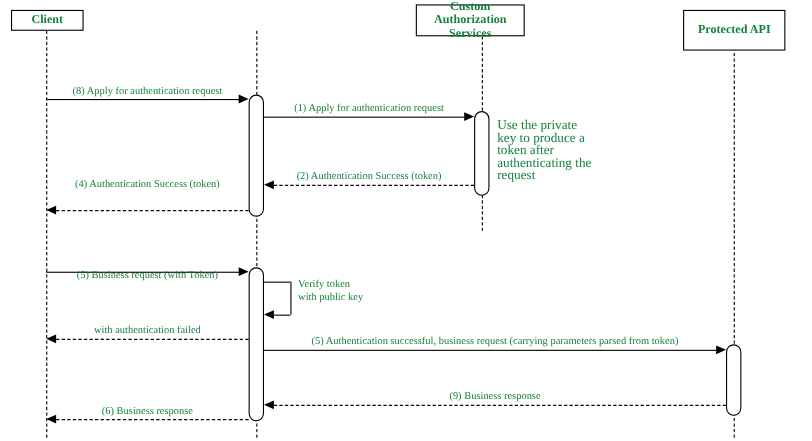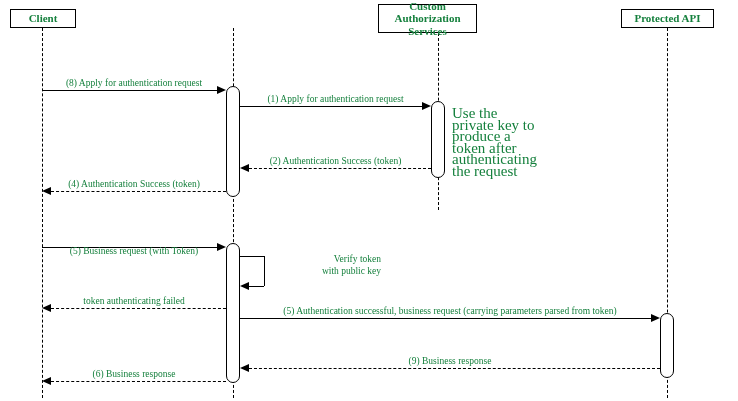--- a/index.html
+++ b/index.html
@@ -13,22 +13,22 @@
          z-index:2;box-sizing:border-box;}
   .hline{position:absolute;height:0;border-top:1px solid #000;z-index:3;}
   .hline.dashed{border-top-style:dashed;}
   .vline{position:absolute;width:0;border-left:1px solid #000;z-index:3;}
   .ah-r{position:absolute;width:0;height:0;border-top:4px solid transparent;
          border-bottom:4px solid transparent;border-left:9px solid #000;z-index:4;}
   .ah-l{position:absolute;width:0;height:0;border-top:4px solid transparent;
          border-bottom:4px solid transparent;border-right:9px solid #000;z-index:4;}
   .msg-label{position:absolute;font-size:9.5px;line-height:12px;text-align:center;
          white-space:nowrap;z-index:5;}
-  .self-label{white-space:pre-line;text-align:right;}
-  .note{position:absolute;font-size:15px;line-height:11.5px;text-align:left;z-index:5;}
+  .self-label{white-space:pre-line;text-align:left;}
+  .note{position:absolute;font-size:12px;line-height:11.5px;text-align:left;z-index:5;}
 </style>
 </head>
 <body>
 
 <div class="stage">
 
   <div class="lifeline" style="left:42px;top:28px;height:370px"></div>
   <div class="lifeline" style="left:233px;top:28px;height:370px"></div>
   <div class="lifeline" style="left:438px;top:33px;height:177px"></div>
   <div class="lifeline" style="left:667px;top:28px;height:370px"></div>
@@ -37,21 +37,21 @@
   <div class="activation" style="left:431px;top:101px;width:14px;height:77px"></div>
   <div class="activation" style="left:226px;top:243px;width:14px;height:140px"></div>
   <div class="activation" style="left:660px;top:313px;width:14px;height:65px"></div>
 
   <div class="participant" style="left:10px;top:9px;width:66px;height:19px">
     <span>Client</span>
   </div>
   <div class="participant" style="left:378px;top:4px;width:99px;height:29px">
     <span>Custom Authorization Services</span>
   </div>
-  <div class="participant" style="left:621px;top:9px;width:93px;height:19px">
+  <div class="participant" style="left:621px;top:9px;width:93px;height:37px">
     <span>Protected API</span>
   </div>
 
   <div>
     <div class="hline" style="left:42px;top:90px;width:176px"></div>
     <div class="ah-r" style="left:217px;top:86px"></div>
     <div class="msg-label" style="left:42px;top:77px;width:184px">(8) Apply for authentication request</div>
   </div>
 
   <div>
@@ -64,42 +64,42 @@
 
   <div>
     <div class="hline dashed" style="left:249px;top:168px;width:182px"></div>
     <div class="ah-l" style="left:240px;top:164px"></div>
     <div class="msg-label" style="left:240px;top:155px;width:191px">(2) Authentication Success (token)</div>
   </div>
 
   <div>
     <div class="hline dashed" style="left:51px;top:191px;width:175px"></div>
     <div class="ah-l" style="left:42px;top:187px"></div>
-    <div class="msg-label" style="left:42px;top:178px;width:184px">(4) Authentication Success (token)</div>
+    <div class="msg-label" style="left:42px;top:162px;width:184px">(4) Authentication Success (token)</div>
   </div>
 
   <div>
     <div class="hline" style="left:42px;top:247px;width:176px"></div>
     <div class="ah-r" style="left:217px;top:243px"></div>
     <div class="msg-label" style="left:42px;top:245px;width:184px">(5) Business request (with Token)</div>
   </div>
 
   <div>
     <div class="hline" style="left:240px;top:256px;width:24px"></div>
     <div class="vline" style="left:264px;top:256px;height:30px"></div>
     <div class="hline" style="left:249px;top:286px;width:15px"></div>
     <div class="ah-l" style="left:240px;top:282px"></div>
     <div class="msg-label self-label" style="left:271px;top:253px;width:110px">Verify token
 with public key</div>
   </div>
 
   <div>
     <div class="hline dashed" style="left:51px;top:308px;width:175px"></div>
     <div class="ah-l" style="left:42px;top:304px"></div>
-    <div class="msg-label" style="left:42px;top:295px;width:184px">token authenticating failed</div>
+    <div class="msg-label" style="left:42px;top:295px;width:184px">with authentication failed</div>
   </div>
 
   <div>
     <div class="hline" style="left:240px;top:318px;width:411px"></div>
     <div class="ah-r" style="left:651px;top:314px"></div>
     <div class="msg-label" style="left:240px;top:305px;width:420px">(5) Authentication successful, business request (carrying parameters parsed from token)</div>
   </div>
 
   <div>
     <div class="hline dashed" style="left:249px;top:368px;width:411px"></div>

